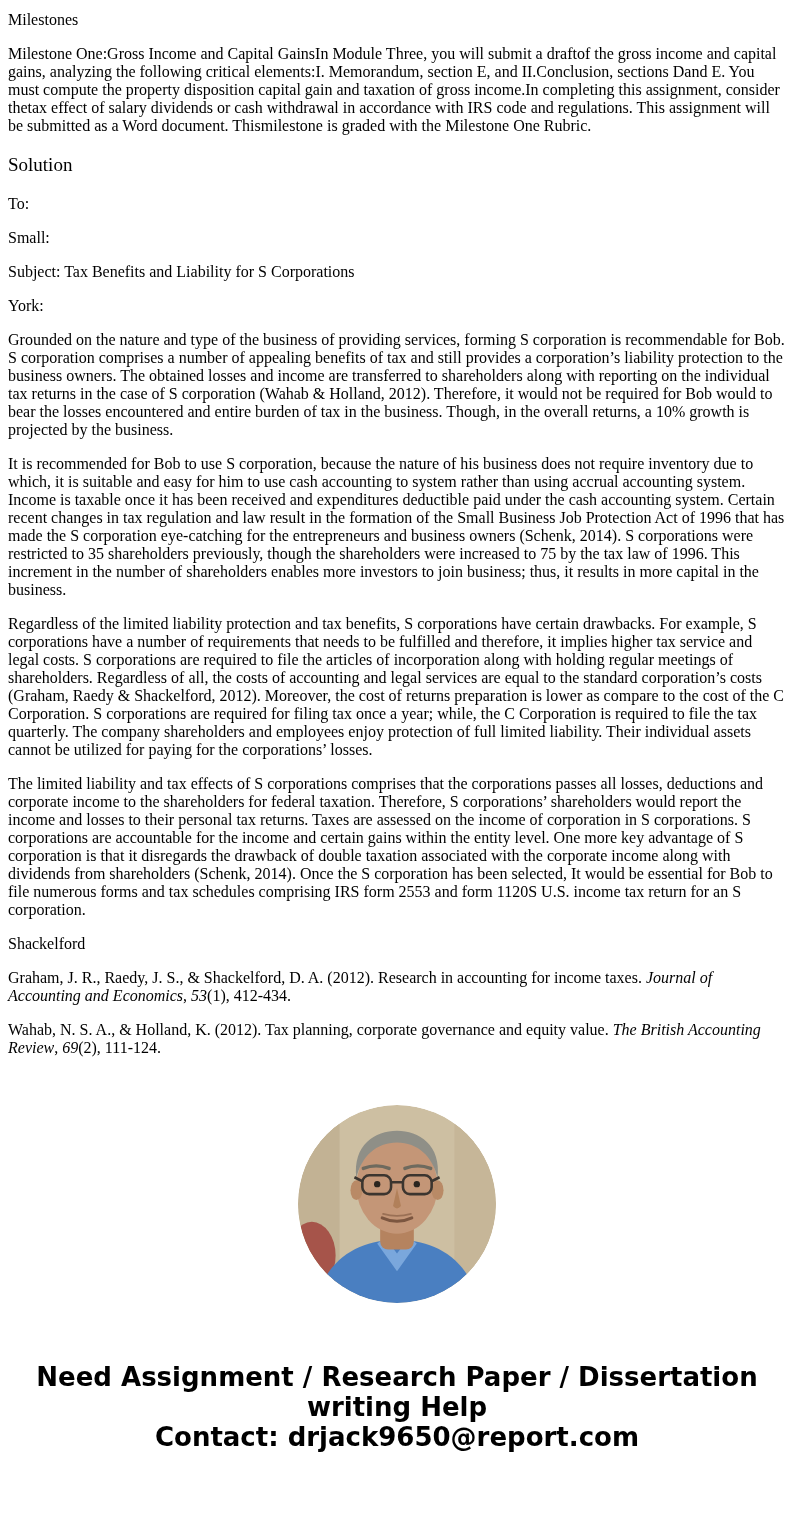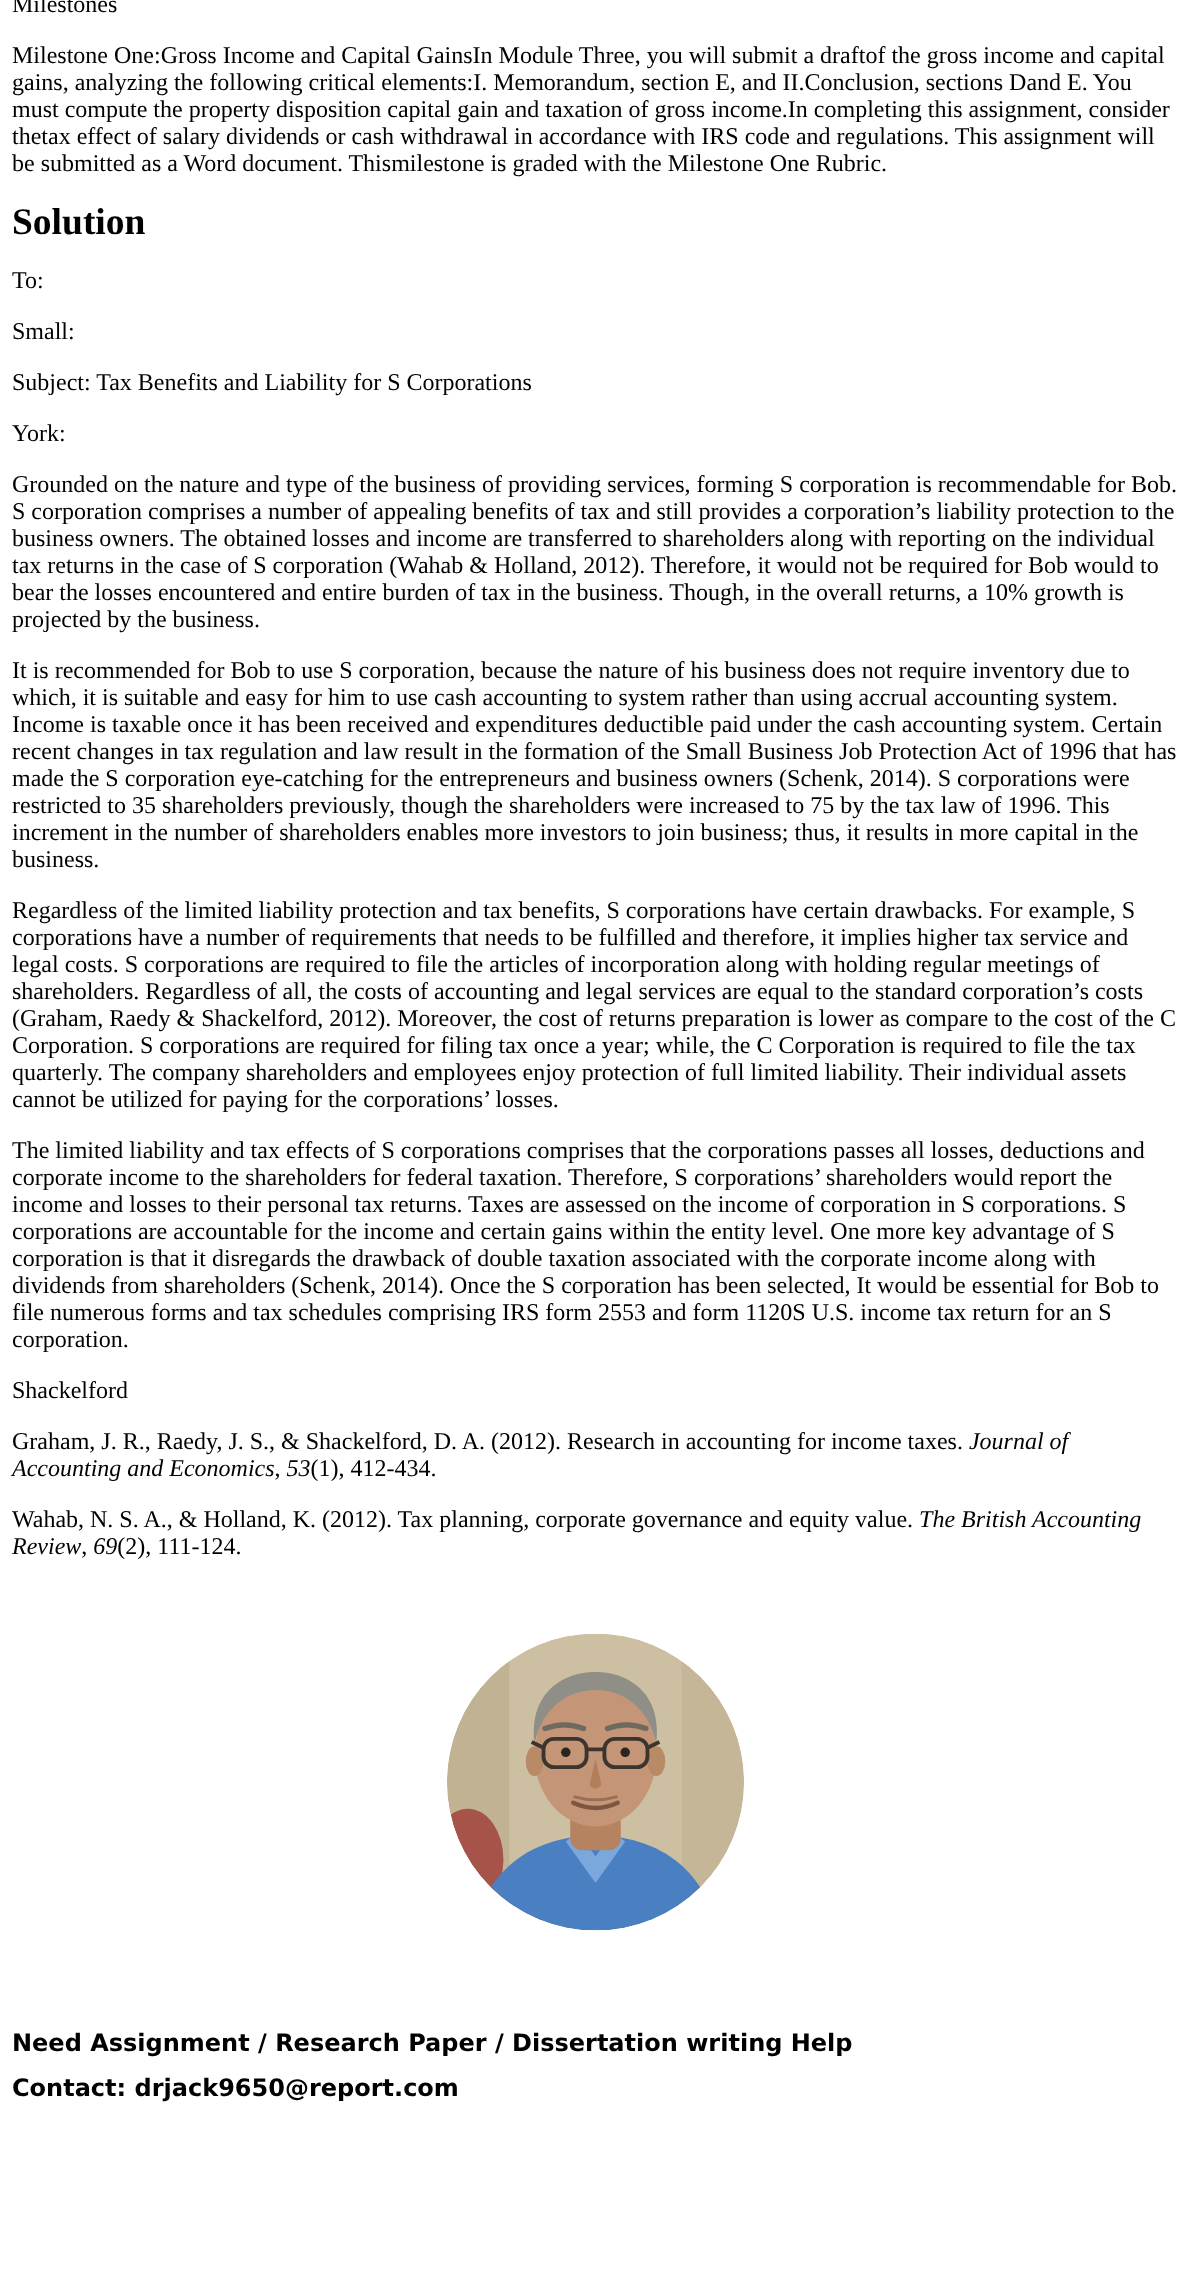--- a/index.html
+++ b/index.html
@@ -4,61 +4,62 @@
 <style>
   html, body {
     margin: 0;
     padding: 0;
     background: #ffffff;
     color: #000000;
   }
   .page {
     width: 794px;
     box-sizing: border-box;
-    padding: 0 8px;
+    padding: 16px 8px;
     font-family: "Liberation Serif", "DejaVu Serif", serif;
     font-size: 16px;
     line-height: 18px;
     overflow: hidden;
   }
   .page p {
     margin: 16px 0;
   }
   p.clip-top {
     margin-top: -5px;
     margin-bottom: 16px;
   }
   h3.solution-heading {
     font-family: "Liberation Serif", "DejaVu Serif", serif;
-    font-size: 25px;
+    font-size: 19px;
     line-height: 22px;
-    font-weight: bold;
+    font-weight: normal;
     margin: 19px 0;
   }
   em { font-style: italic; }
 
   .avatar-wrap {
     margin-top: 48px;
     text-align: center;
   }
   .avatar {
     display: inline-block;
     width: 198px;
     height: 198px;
     border-radius: 50%;
     overflow: hidden;
     line-height: 0;
   }
 
   .footer {
     margin-top: 55px;
     margin-bottom: 16px;
+    text-align: center;
     font-family: "DejaVu Sans", "Liberation Sans", sans-serif;
     font-weight: bold;
-    font-size: 16px;
+    font-size: 26px;
     line-height: 30px;
     color: #000000;
   }
 </style>
 </head>
 <body>
 
 <div class="page">
 
   <p class="clip-top">Milestones</p>

